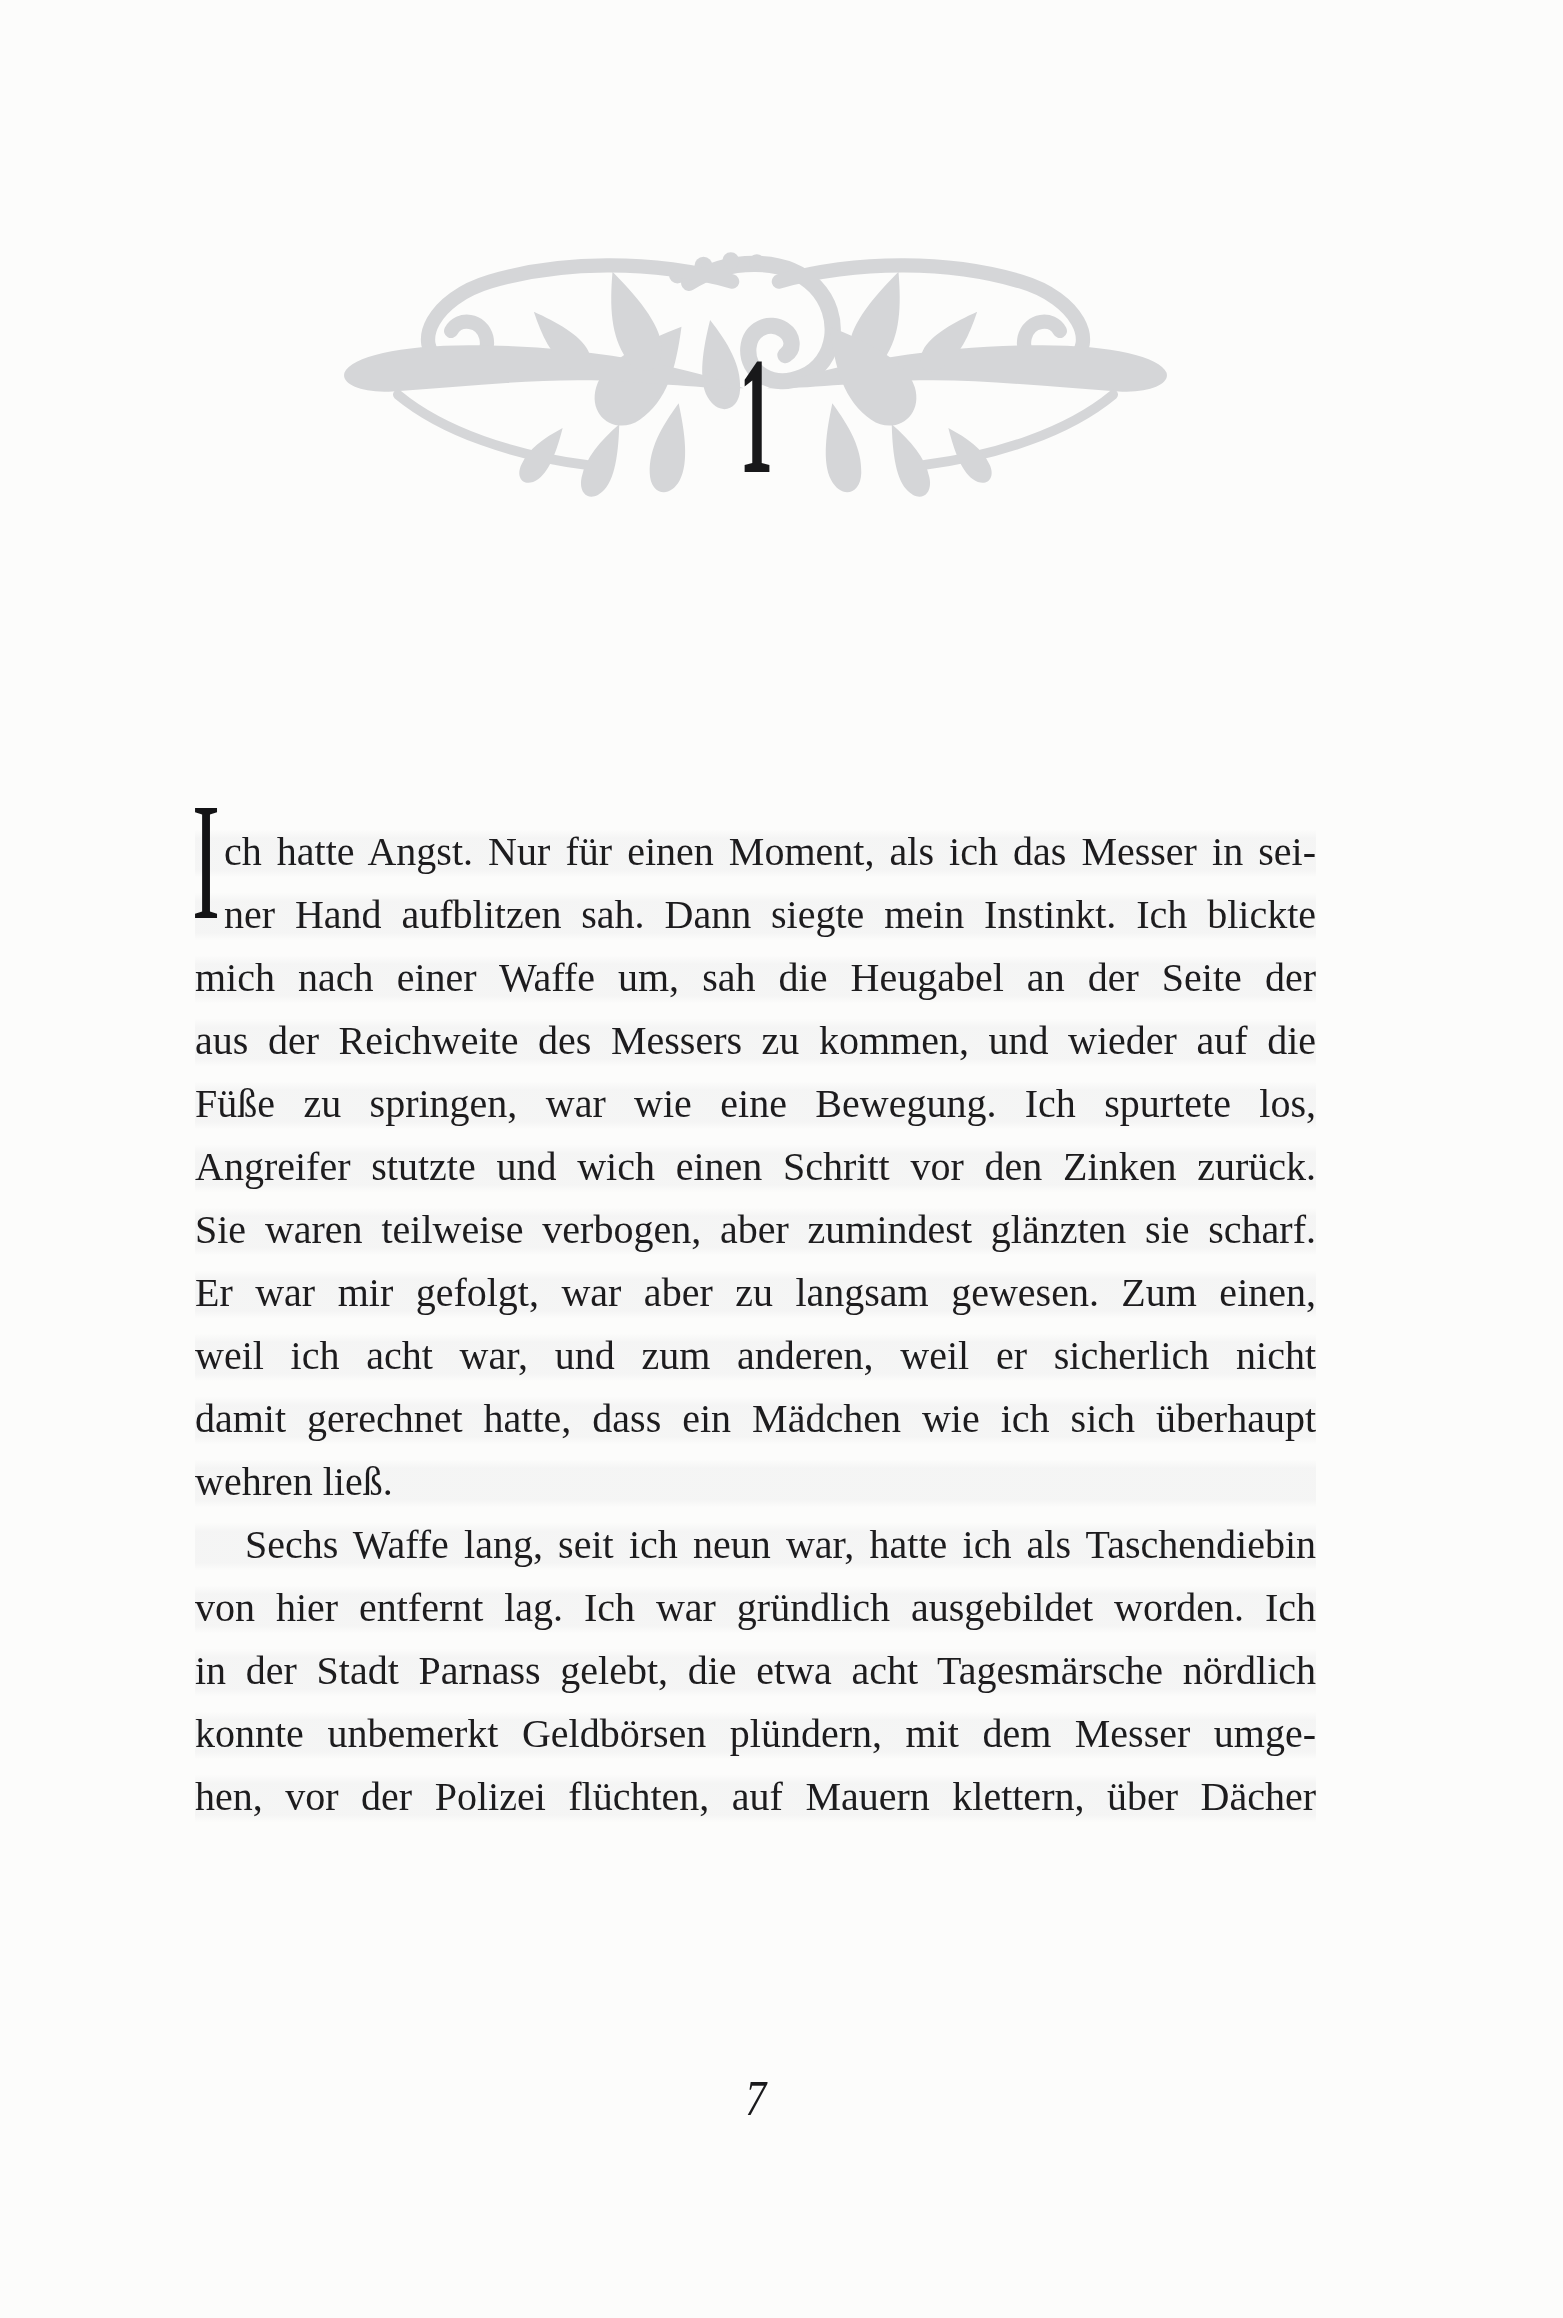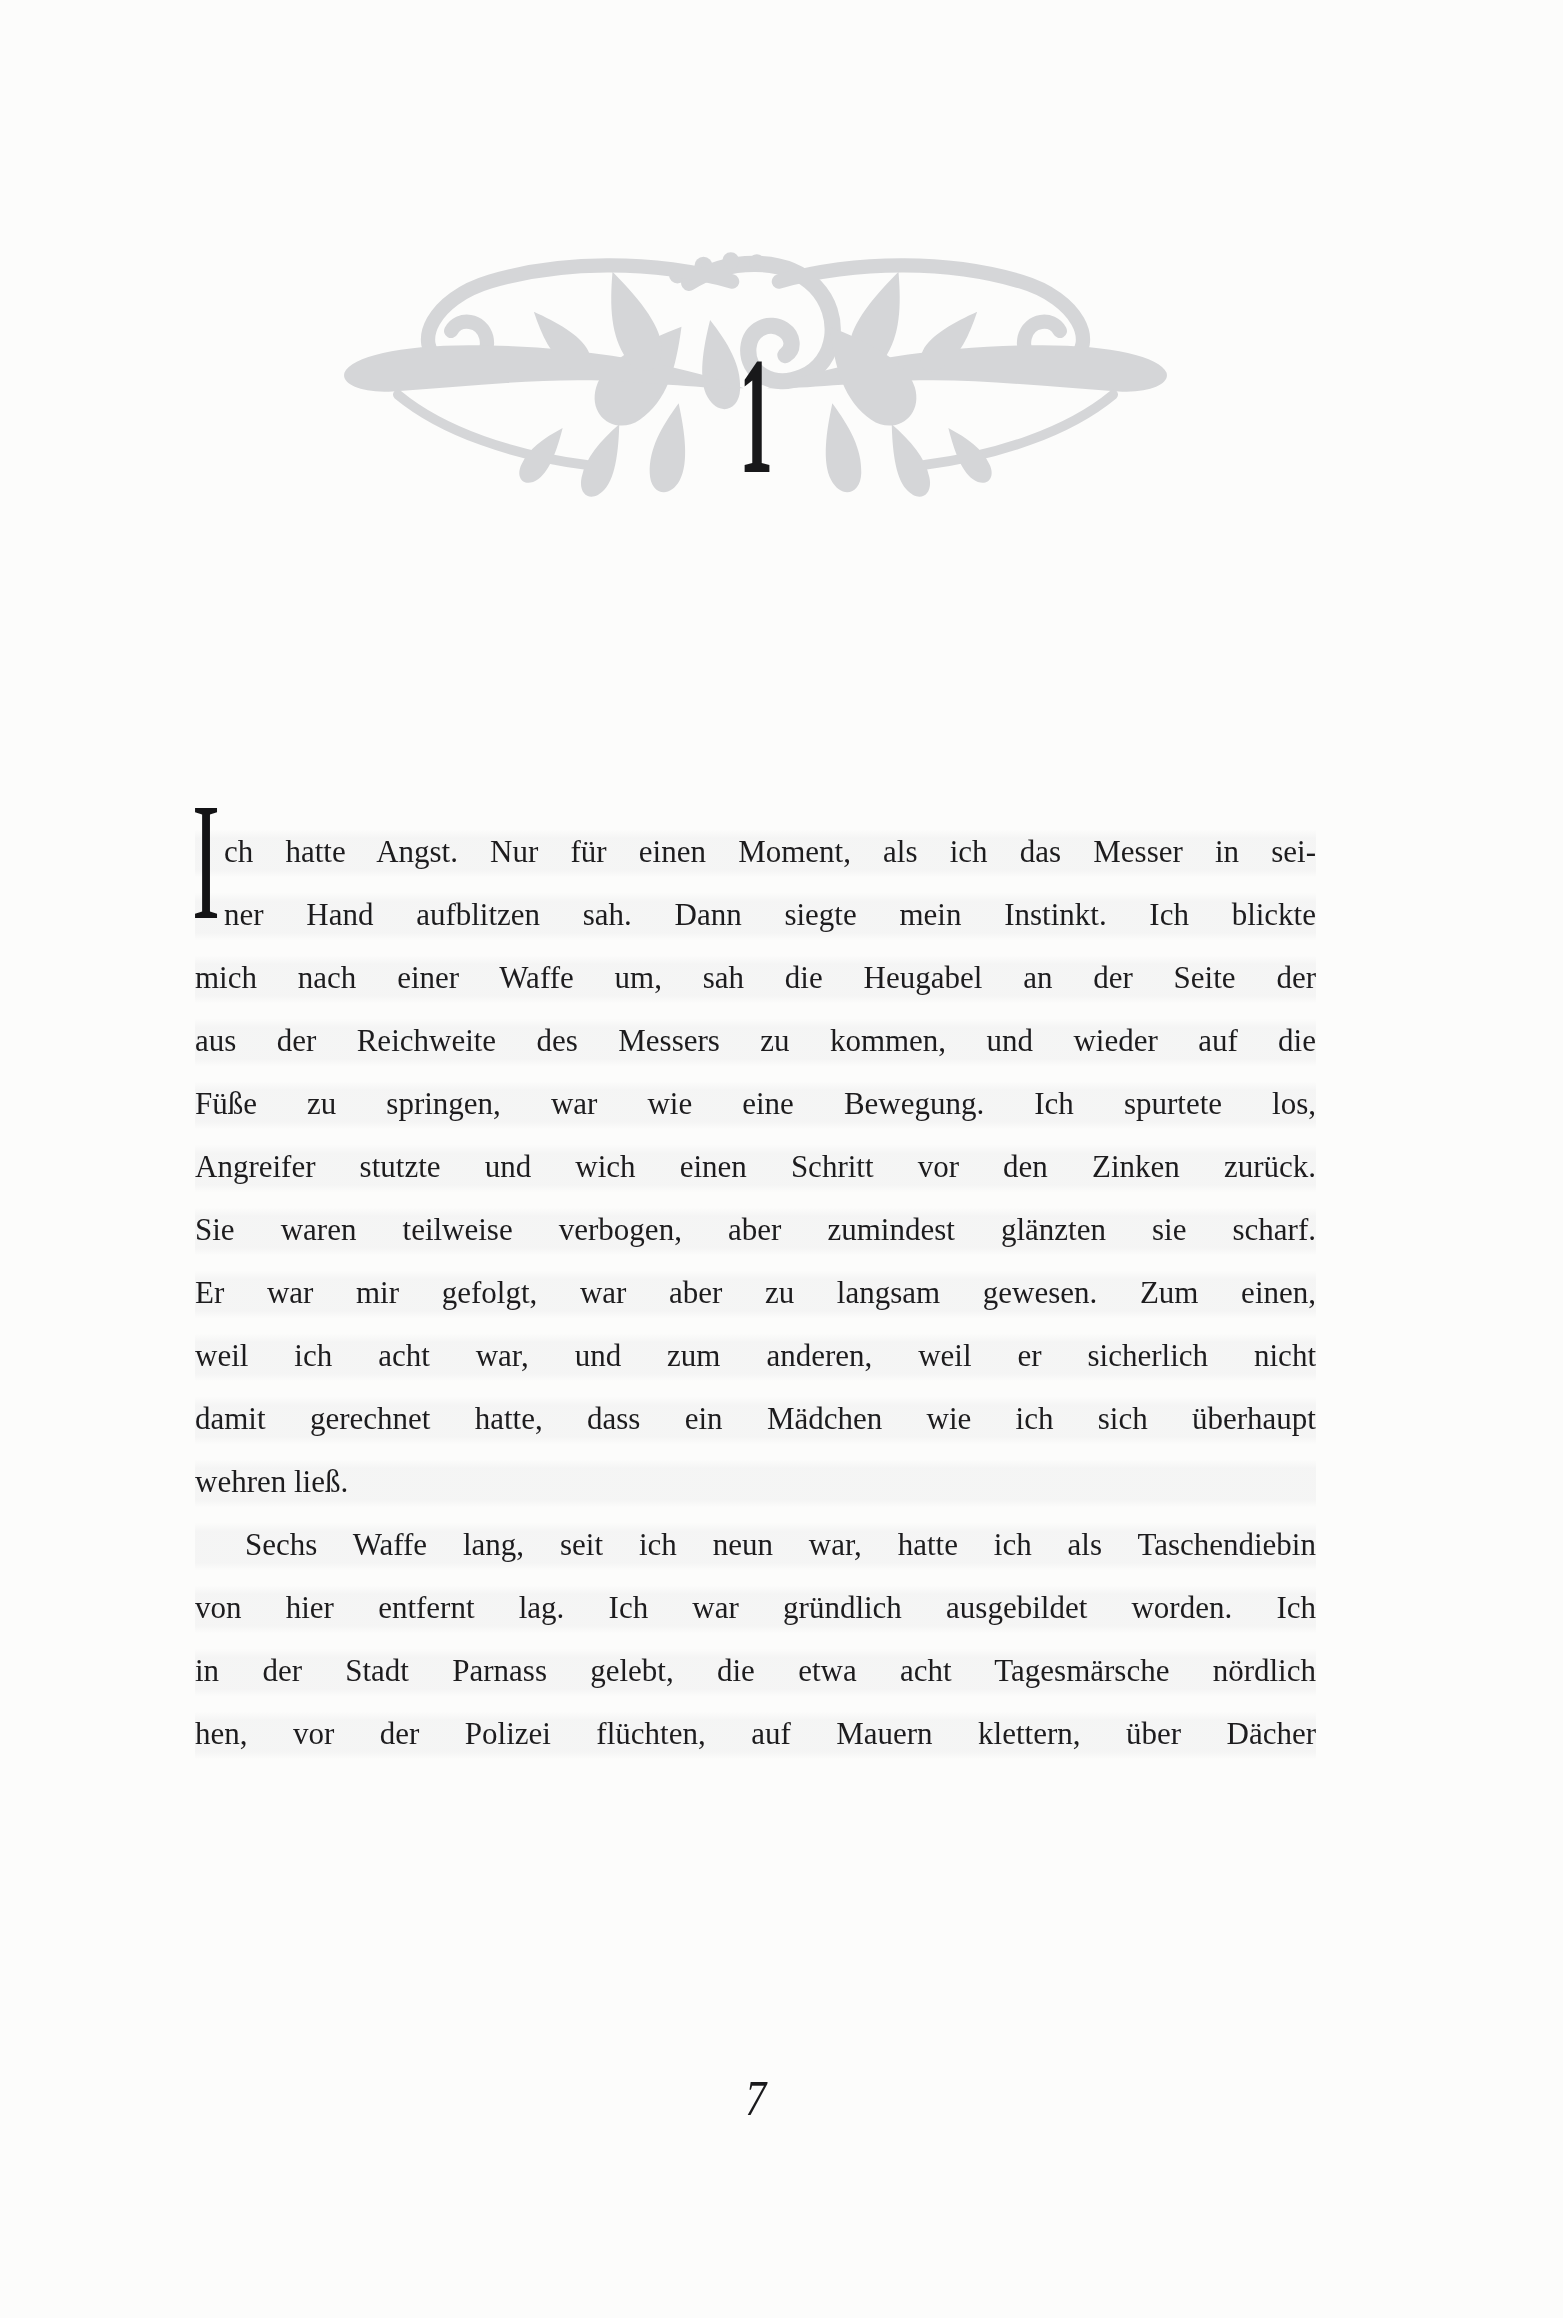--- a/index.html
+++ b/index.html
@@ -21,21 +21,21 @@
     color:#18181a;font-weight:bold;
   }
   #chapter-num span{display:inline-block;transform:scaleX(0.40);}
 
   
   #textblock{
     position:absolute;left:195px;top:820px;width:1121px;
     color:#1d1c1e;
   }
   .line{
-    font-size:31px;line-height:63px;height:63px;
+    font-size:40px;line-height:63px;height:63px;
     text-align:justify;text-align-last:justify;
     background:linear-gradient(to bottom,
       rgba(0,0,0,0) 15%,
       rgba(118,120,132,0.055) 29%,
       rgba(118,120,132,0.055) 79%,
       rgba(0,0,0,0) 91%);
   }
   .line.pad{padding-left:29px;}
   .line.indent{padding-left:50px;}
   .line.end{text-align-last:left;}
@@ -111,20 +111,21 @@
     <div class="line">Füße zu springen, war wie eine Bewegung. Ich spurtete los,</div>
     <div class="line">Angreifer stutzte und wich einen Schritt vor den Zinken zurück.</div>
     <div class="line">Sie waren teilweise verbogen, aber zumindest glänzten sie scharf.</div>
     <div class="line">Er war mir gefolgt, war aber zu langsam gewesen. Zum einen,</div>
     <div class="line">weil ich acht war, und zum anderen, weil er sicherlich nicht</div>
     <div class="line">damit gerechnet hatte, dass ein Mädchen wie ich sich überhaupt</div>
     <div class="line end">wehren ließ.</div>
     <div class="line indent">Sechs Waffe lang, seit ich neun war, hatte ich als Taschendiebin</div>
     <div class="line">von hier entfernt lag. Ich war gründlich ausgebildet worden. Ich</div>
     <div class="line">in der Stadt Parnass gelebt, die etwa acht Tagesmärsche nördlich</div>
+    <div class="line">konnte unbemerkt Geldbörsen plündern, mit dem Messer umge-</div>
     <div class="line">hen, vor der Polizei flüchten, auf Mauern klettern, über Dächer</div>
   </div>
 
   <div id="pagenum">
     <span>7</span>
   </div>
 
 </div>
 
 

